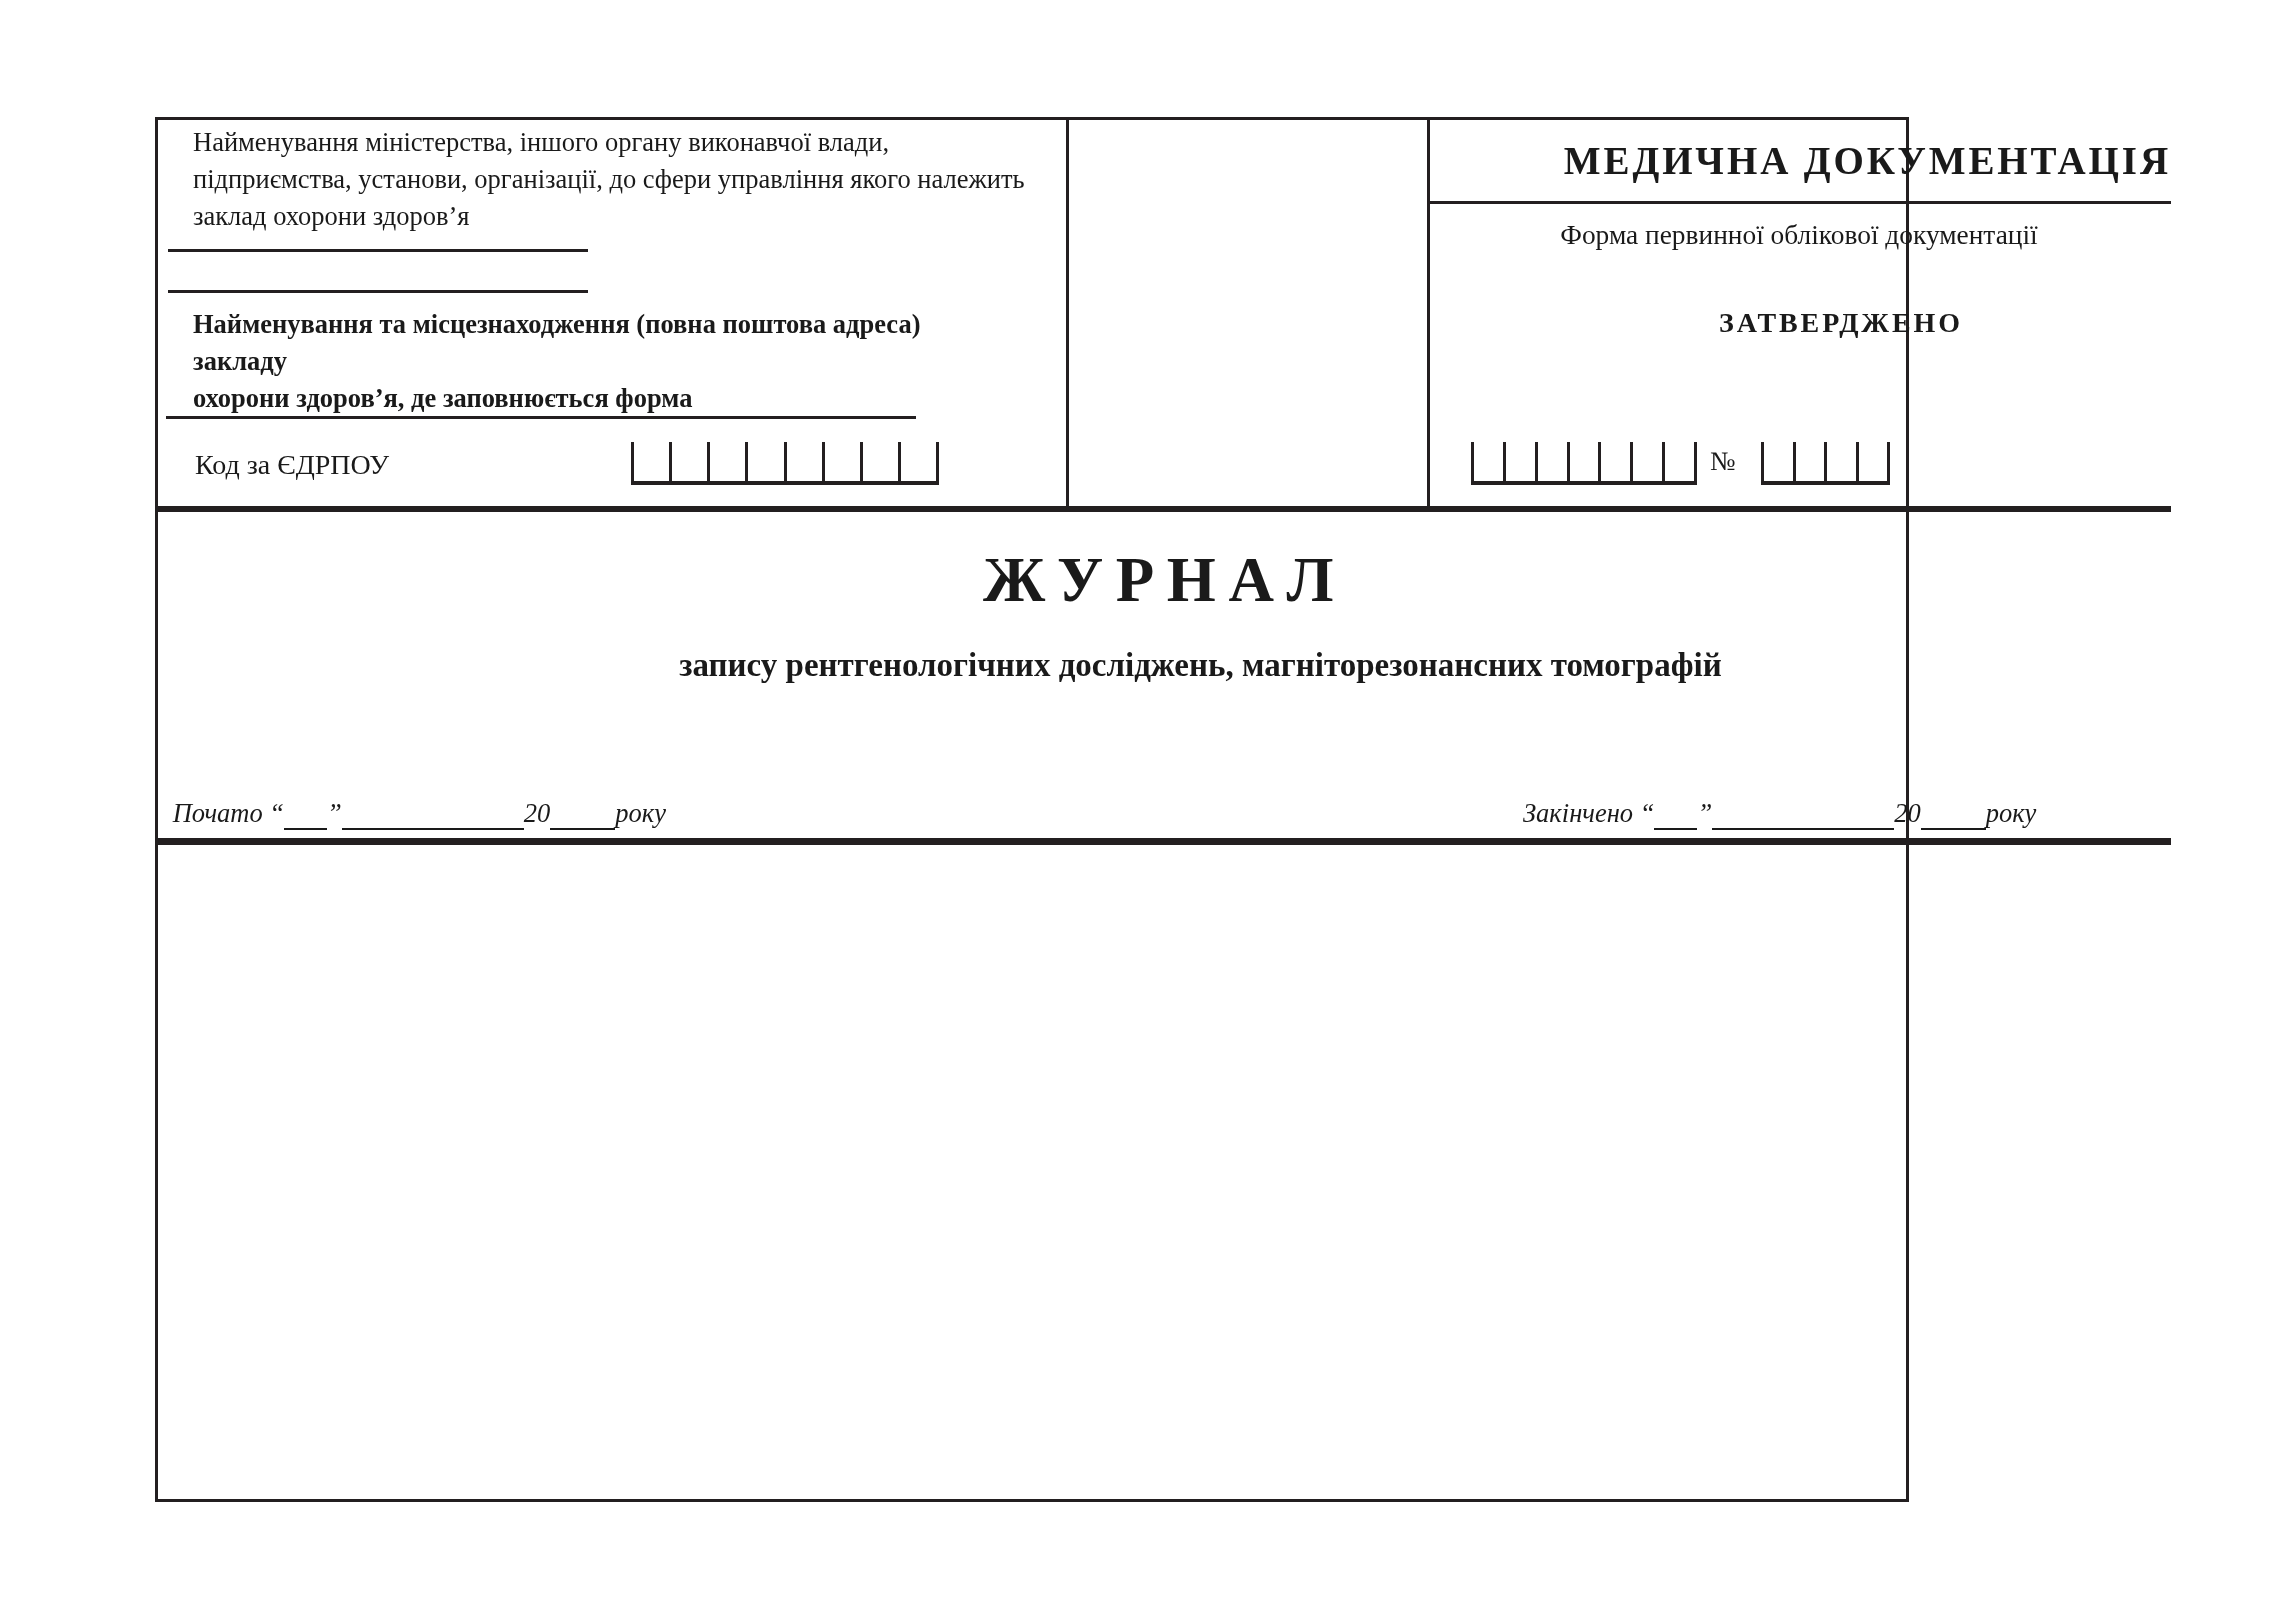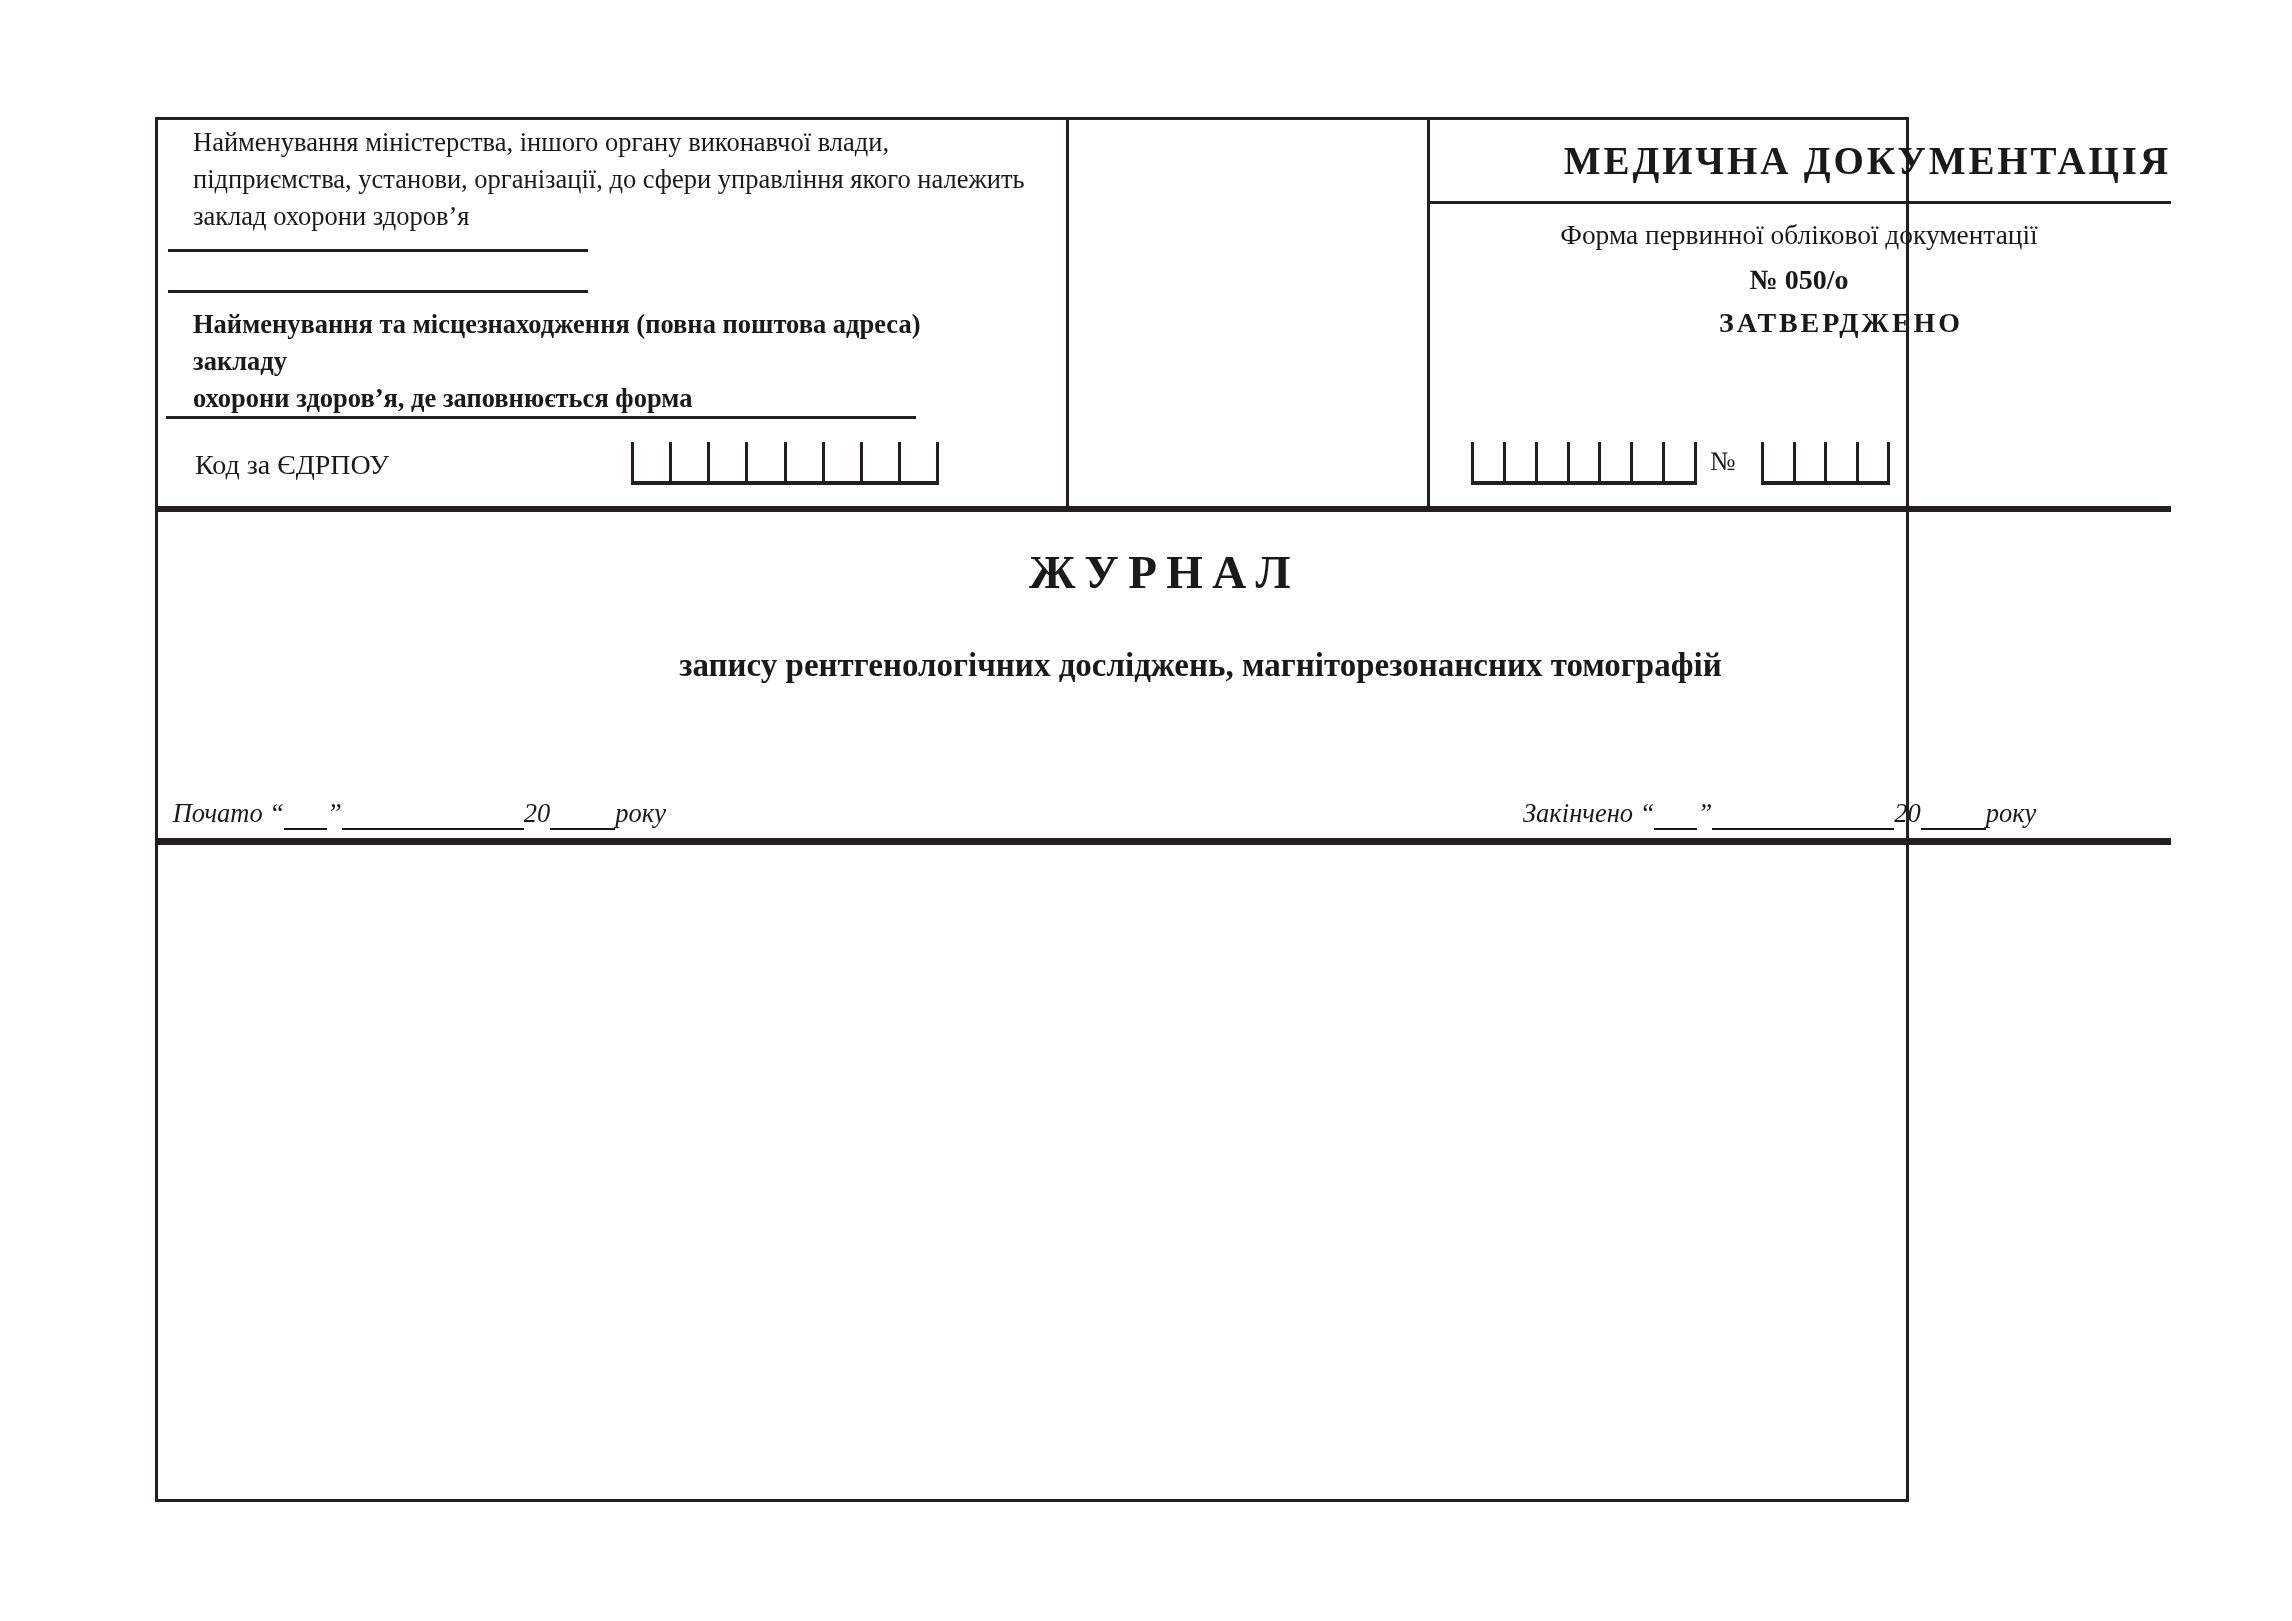--- a/index.html
+++ b/index.html
@@ -40,21 +40,21 @@
     left: 1269px; top: 17.6px; width: 744px;
     text-align: right;
     font-size: 39px; font-weight: bold; letter-spacing: 2.9px;
   }
   .rb-line { position: absolute; left: 1269px; width: 744px; text-align: center; }
 
   .title {
     position: absolute;
     left: 0; top: 429px; width: 2013px;
     text-align: center;
-    font-size: 47px; font-weight: bold;
+    font-size: 63px; font-weight: bold;
     letter-spacing: 0.2em;
     line-height: 1;
   }
   .subtitle {
     position: absolute;
     left: 0; top: 527px; width: 2013px;
     text-align: center;
     font-size: 33px; font-weight: bold;
     line-height: 1.1;
     padding-left: 36px;
@@ -124,21 +124,20 @@
         <div class="comb-cell"></div>
         <div class="comb-cell"></div>
         <div class="comb-cell"></div>
         <div class="comb-cell"></div>
         <div class="comb-cell"></div>
         <div class="comb-cell"></div>
       </div>
 
     <div class="medheader">МЕДИЧНА ДОКУМЕНТАЦІЯ</div>
     <div class="rb-line" style="top:100px; font-size:27.4px;">Форма первинної облікової документації</div>
-    <div class="rb-line bold" style="top:144px; font-size:28px;">№ 050/о</div>
     <div class="rb-line bold" style="top:187px; font-size:28px; letter-spacing:2.9px;margin-left:42px;">ЗАТВЕРДЖЕНО</div>
     <div class="comb" style="left:1313px; top:322px; width:226px;">
         <div class="comb-cell"></div>
         <div class="comb-cell"></div>
         <div class="comb-cell"></div>
         <div class="comb-cell"></div>
         <div class="comb-cell"></div>
         <div class="comb-cell"></div>
         <div class="comb-cell"></div>
       </div>

